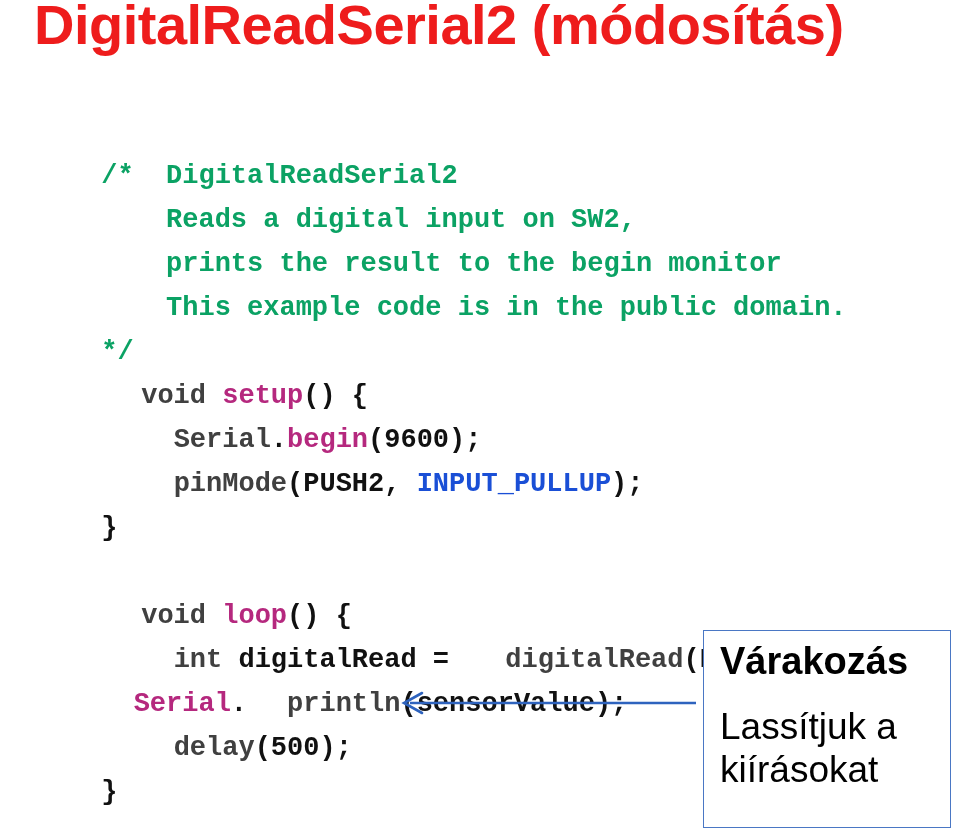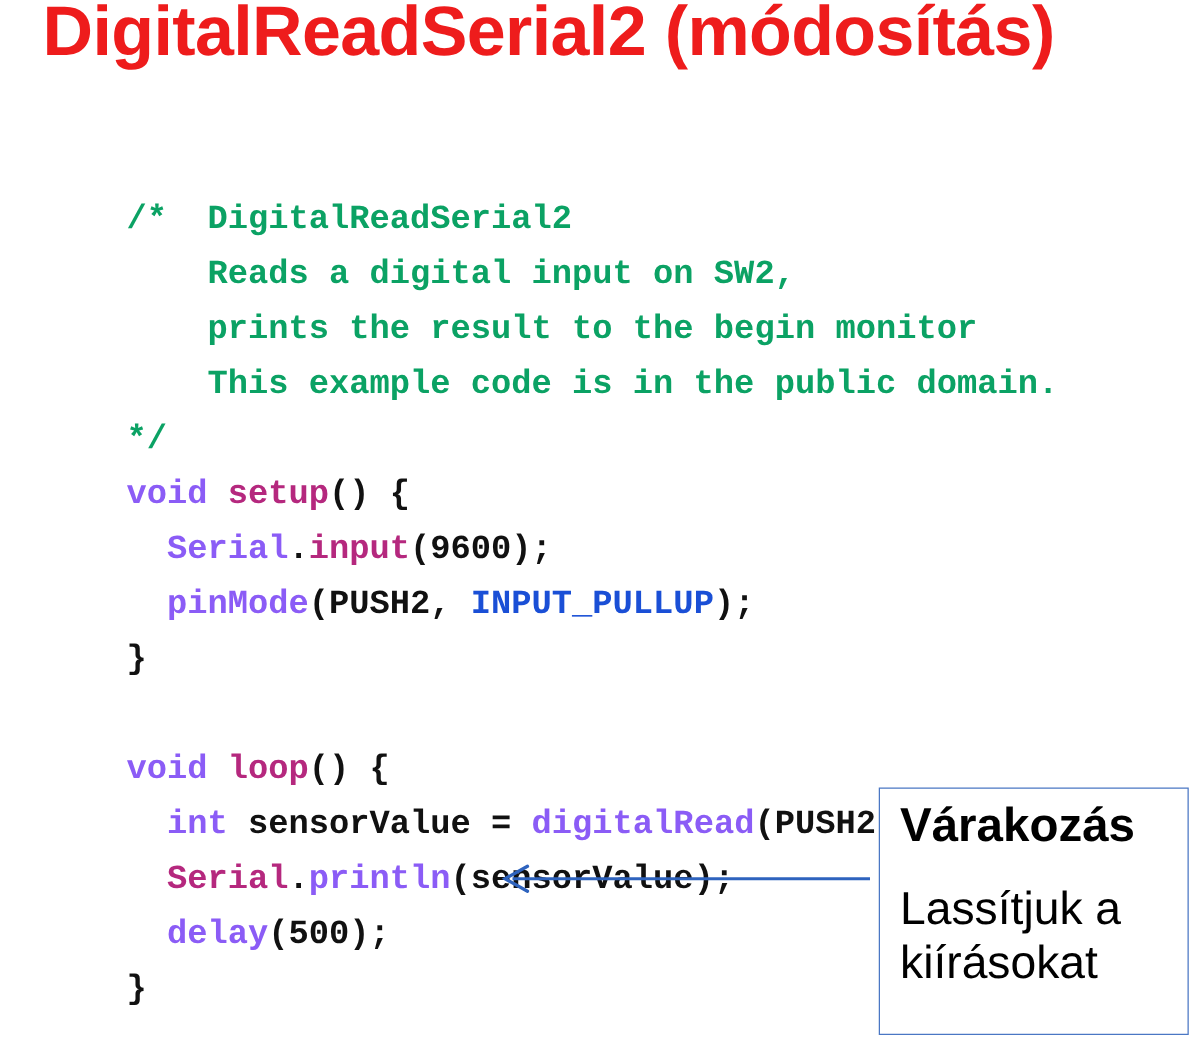--- a/index.html
+++ b/index.html
@@ -45,21 +45,21 @@
     line-height: 44px;
     height: 44px;
     white-space: pre;
     color: #111111;
     padding-left: 4px;
   }
   .code-line.gap {
     height: 44px;
   }
   .tok-comment { color: #0ba264; }
-  .tok-kw      { color: #8b5cf6; }
+  .tok-kw      { color: #404040; margin-left: 40px; }
   .tok-fn      { color: #b5287e; }
   .tok-const   { color: #1a4fd6; }
   .tok-plain   { color: #111111; }
 
   
   #callout-box {
     position: absolute;
     left: 703px;
     top: 630px;
     width: 248px;
@@ -123,39 +123,39 @@
 
     <div class="code-line">
       <span class="tok-comment">*/</span>
     </div>
 
     <div class="code-line">
       <span class="tok-kw">void </span><span class="tok-fn">setup</span><span class="tok-plain">() {</span>
     </div>
 
     <div class="code-line">
-      <span class="tok-plain">  </span><span class="tok-kw">Serial</span><span class="tok-plain">.</span><span class="tok-fn">input</span><span class="tok-plain">(9600);</span>
+      <span class="tok-plain">  </span><span class="tok-kw">Serial</span><span class="tok-plain">.</span><span class="tok-fn">begin</span><span class="tok-plain">(9600);</span>
     </div>
 
     <div class="code-line">
       <span class="tok-plain">  </span><span class="tok-kw">pinMode</span><span class="tok-plain">(PUSH2, </span><span class="tok-const">INPUT_PULLUP</span><span class="tok-plain">);</span>
     </div>
 
     <div class="code-line">
       <span class="tok-plain">}</span>
     </div>
 
     <div class="code-line gap"></div>
 
     <div class="code-line">
       <span class="tok-kw">void </span><span class="tok-fn">loop</span><span class="tok-plain">() {</span>
     </div>
 
     <div class="code-line">
-      <span class="tok-plain">  </span><span class="tok-kw">int</span><span class="tok-plain"> sensorValue = </span><span class="tok-kw">digitalRead</span><span class="tok-plain">(PUSH2);</span>
+      <span class="tok-plain">  </span><span class="tok-kw">int</span><span class="tok-plain"> digitalRead = </span><span class="tok-kw">digitalRead</span><span class="tok-plain">(PUSH2);</span>
     </div>
 
     <div class="code-line">
       <span class="tok-plain">  </span><span class="tok-fn">Serial</span><span class="tok-plain">.</span><span class="tok-kw">println</span><span class="tok-plain">(sensorValue);</span>
     </div>
 
     <div class="code-line">
       <span class="tok-plain">  </span><span class="tok-kw">delay</span><span class="tok-plain">(500);</span>
     </div>
 

